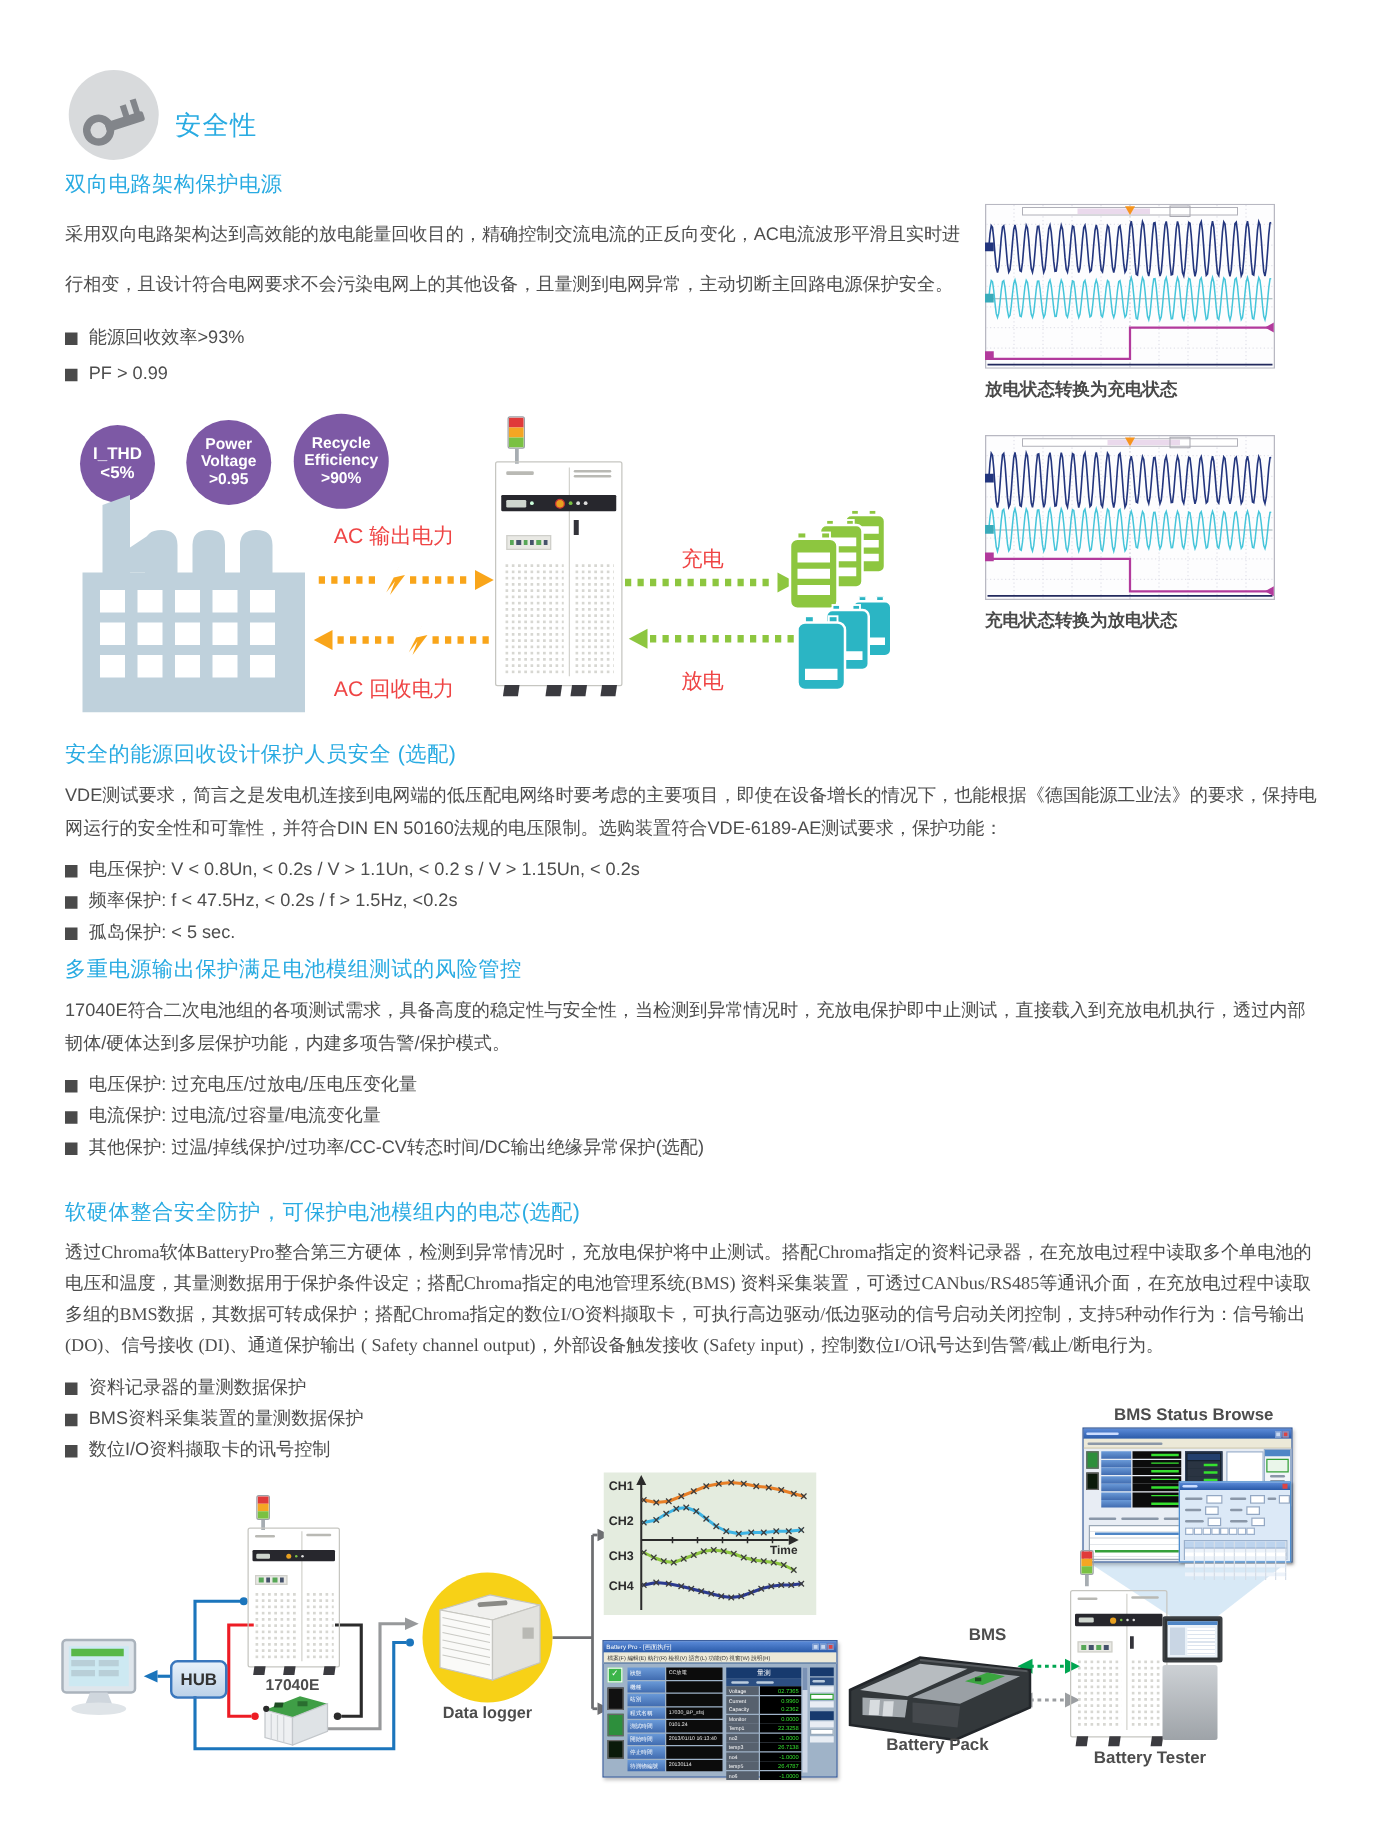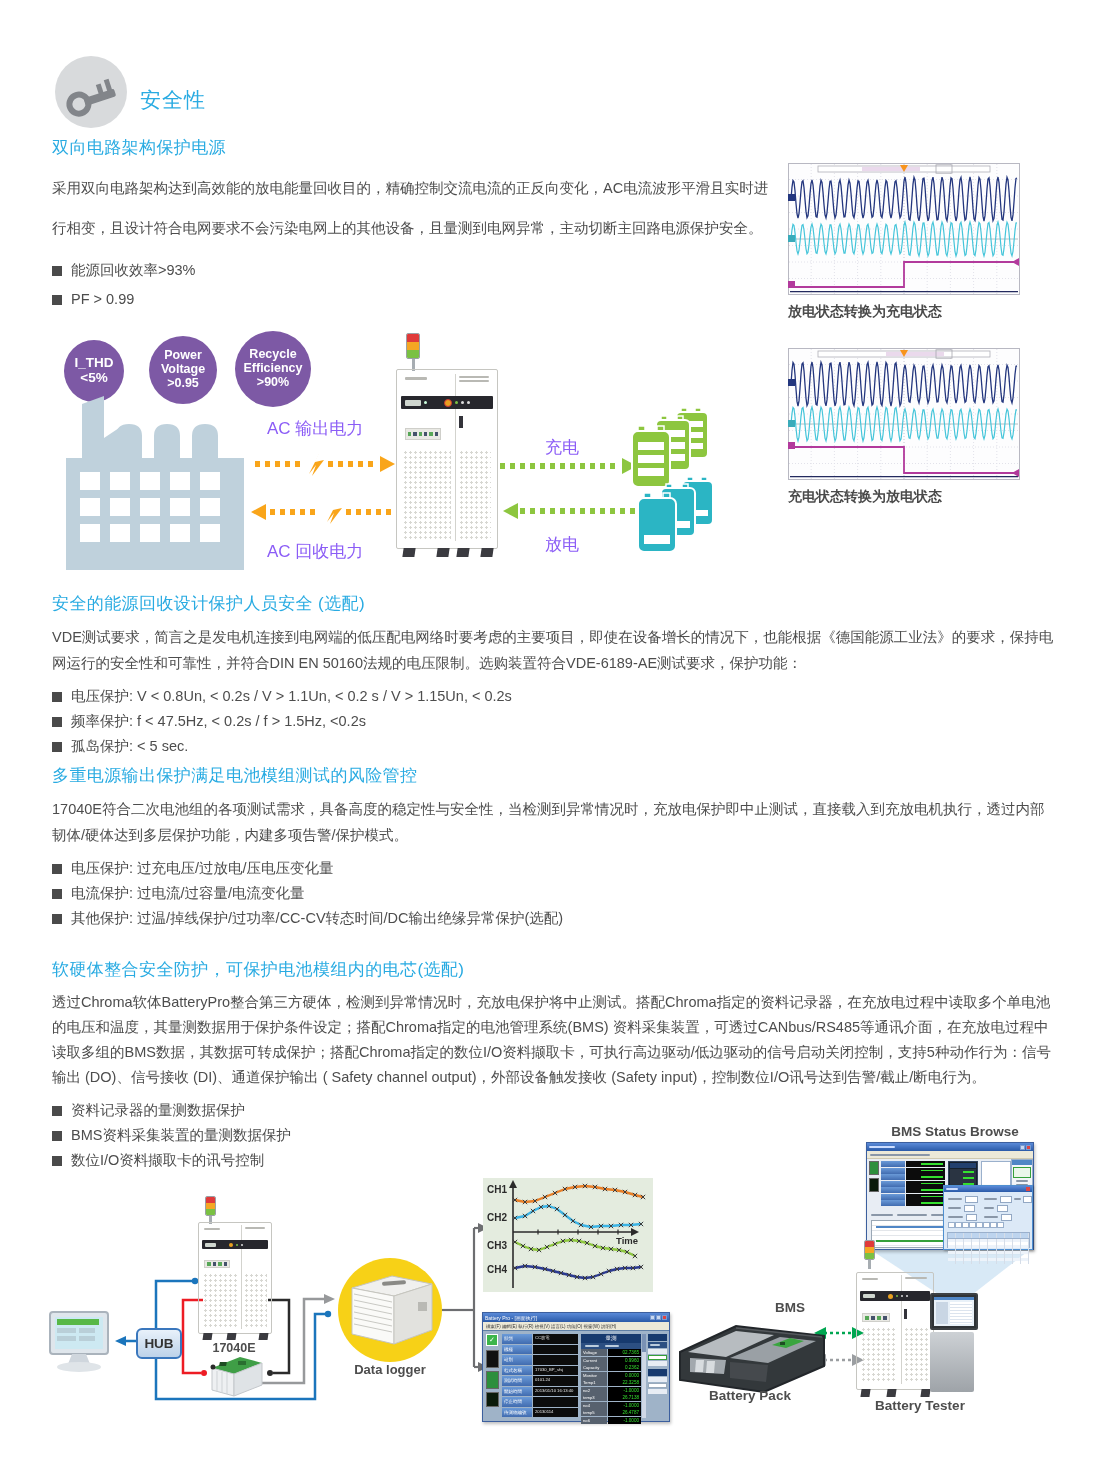--- a/index.html
+++ b/index.html
@@ -12,30 +12,30 @@
   .sec{position:absolute;left:52px;}
   .sec-title{color:#29abe2;font-size:17px;font-weight:400;margin:0 0 9px;letter-spacing:.4px;}
   .body-text{font-size:14.5px;margin:0;}
   .bullets{list-style:none;margin:8px 0 0;padding:0;}
   .bullets li{display:flex;gap:9px;font-size:14.5px;}
   .sq{flex:none;width:10px;height:10px;background:#4a4a4a;}
   .s1 .body-text{width:724px;line-height:40px;}
   .s1 .bullets li{line-height:29px}.s1 .sq{margin-top:10px}
   .s2 .body-text,.s3 .body-text{width:1006px;line-height:26px;}
   .s2 .bullets li,.s3 .bullets li{line-height:25px}.s2 .sq,.s3 .sq{margin-top:8px}
-  .s4 .body-text{width:1006px;line-height:25px;}
+  .s4 .body-text{width:1006px;line-height:25px;font-family:Liberation Serif, serif;}
   .s4 .bullets li{line-height:25px}.s4 .sq{margin-top:8px}
   
   .scope{position:absolute;left:788px;width:234px;margin:0;}
   .scope svg{display:block;width:232px;height:132px;}
   .scope figcaption{font-size:14px;font-weight:600;color:#4a4a4a;margin-top:8px;}
   
   .badge{position:absolute;border-radius:50%;background:#7d59a5;color:#fff;display:flex;flex-direction:column;
          align-items:center;justify-content:center;text-align:center;font-weight:bold;line-height:1.1;}
-  .lbl{position:absolute;font-size:17px;color:#8b5cf6;}
+  .lbl{position:absolute;font-size:17px;color:#ef4444;}
   
   .cab{position:absolute;background:linear-gradient(#f8f8f6,#ececе9,#ececea);border:1px solid #c6c6c1;border-radius:2px;}
   .cab::before{content:'';position:absolute;top:2%;bottom:4%;left:58%;width:1px;background:#d3d3ce;}
   .cab-strip{position:absolute;left:4%;width:92%;background:#27272d;border-radius:1px;display:flex;align-items:center;gap:3px;padding:0 4px;box-sizing:border-box;}
   .cab-strip i{display:block;border-radius:50%;}
   .cab-disp{background:#cfd6cf;border-radius:1px;}
   .cab-vent{position:absolute;background-image:radial-gradient(circle,#d7d7d2 1.1px,transparent 1.4px);background-size:5px 5px;}
   .cab-leg{position:absolute;background:#3b3b40;transform:skewX(-8deg);}
   .cab-bar{position:absolute;background:#b9b9b4;height:3px;border-radius:1px;}
   .cab-panel{position:absolute;background:#e9e9e4;border:1px solid #cfcfca;display:flex;gap:2px;align-items:center;padding:1px 2px;box-sizing:border-box;}

